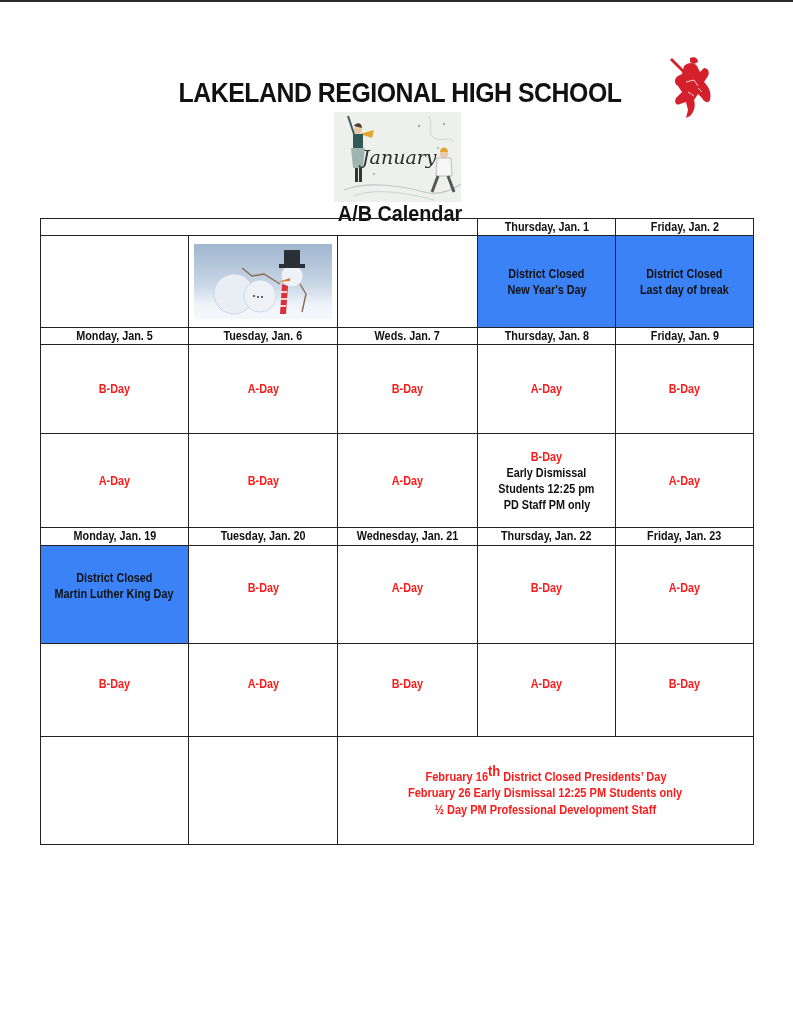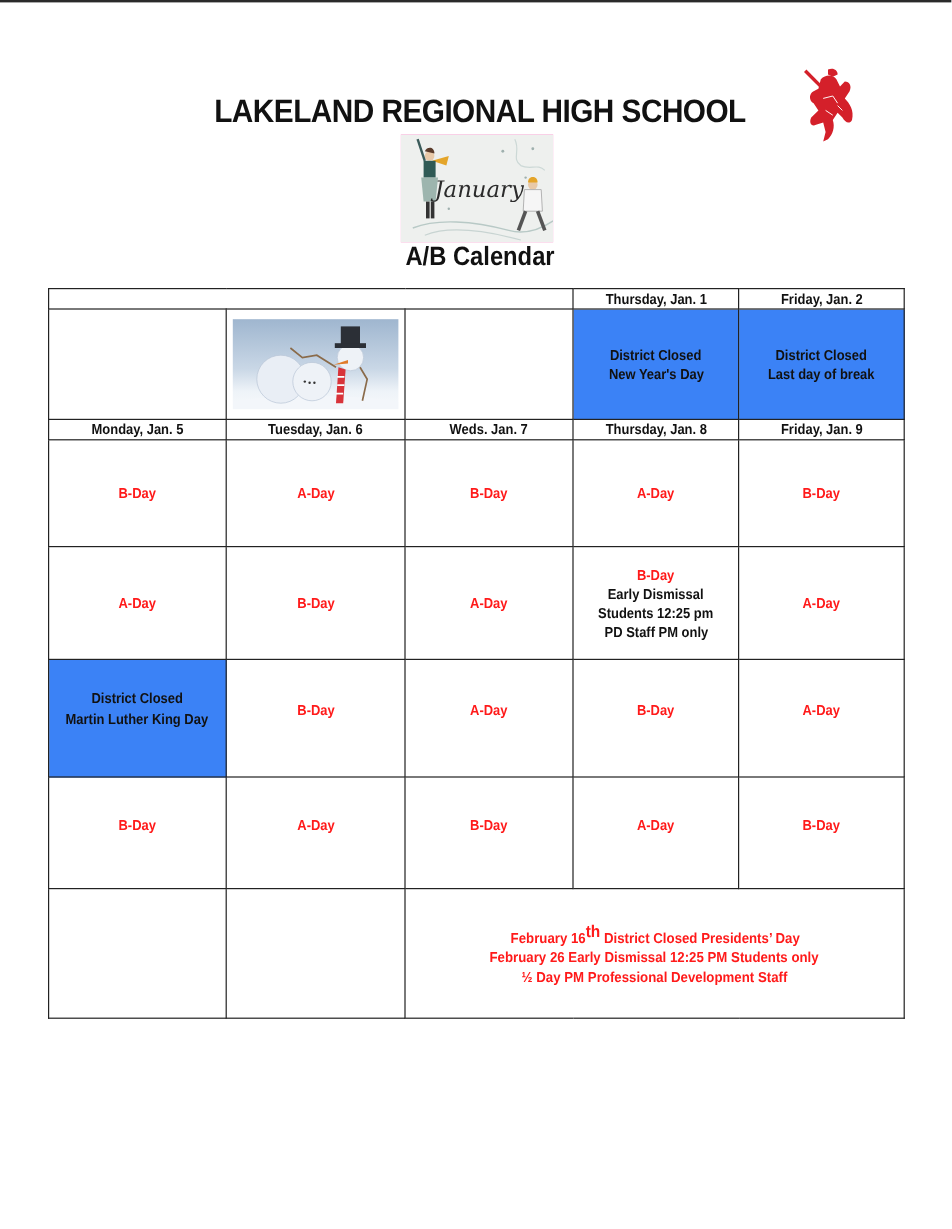--- a/index.html
+++ b/index.html
@@ -9,28 +9,28 @@
   }
   .topline { position: absolute; left: 0; top: 0; width: 793px; height: 2px; background: #2a2a2a; }
   .title {
     position: absolute; left: 140px; top: 78px; width: 520px; text-align: center;
     font-family: "Liberation Sans", sans-serif; font-weight: bold; font-size: 27px;
     letter-spacing: -0.5px; transform: scaleX(0.92); transform-origin: center;
   }
   .logo { position: absolute; left: 664px; top: 52px; width: 56px; height: 70px; }
   .jan-img {
     position: absolute; left: 334px; top: 112px; width: 127px; height: 90px;
-    background: #f9a8d4; overflow: hidden;
+    background: #a3a3a3; overflow: hidden;
   }
   .subtitle {
     position: absolute; left: 300px; top: 201px; width: 200px; text-align: center;
     font-weight: bold; font-size: 22px; transform: scaleX(0.9);
   }
   table.cal {
-    position: absolute; left: 40px; top: 240px; width: 713px;
+    position: absolute; left: 40px; top: 218px; width: 713px;
     border-collapse: collapse; table-layout: fixed;
   }
   table.cal td {
     border: 1.5px solid #222; text-align: center; vertical-align: middle;
     padding: 0; font-size: 12px; font-weight: bold; line-height: 1.35;
   }
   .hdr td { height: 16px; font-size: 12px; }
   .hdr td span { display: inline-block; transform: scaleX(0.9); }
   .grey { background: #3b82f6; }
   .red { color: #ff1a1a; }
@@ -165,20 +165,27 @@
       <td><span class="cell-text red">A-Day</span></td>
       <td>
         <span class="cell-text red">B-Day</span><br>
         <span class="cell-text black">Early Dismissal</span><br>
         <span class="cell-text black">Students 12:25 pm</span><br>
         <span class="cell-text black">PD Staff PM only</span>
       </td>
       <td><span class="cell-text red">A-Day</span></td>
     </tr>
 
+    <tr class="hdr">
+      <td><span>Monday, Jan. 19</span></td>
+      <td><span>Tuesday, Jan. 20</span></td>
+      <td><span>Wednesday, Jan. 21</span></td>
+      <td><span>Thursday, Jan. 22</span></td>
+      <td><span>Friday, Jan. 23</span></td>
+    </tr>
     <tr style="height:98px">
       <td class="grey" style="vertical-align:top; padding-top:24px;">
         <span class="cell-text black">District Closed</span><br>
         <span class="cell-text black">Martin Luther King Day</span>
       </td>
       <td style="vertical-align:top; padding-top:34px;"><span class="cell-text red">B-Day</span></td>
       <td style="vertical-align:top; padding-top:34px;"><span class="cell-text red">A-Day</span></td>
       <td style="vertical-align:top; padding-top:34px;"><span class="cell-text red">B-Day</span></td>
       <td style="vertical-align:top; padding-top:34px;"><span class="cell-text red">A-Day</span></td>
     </tr>

